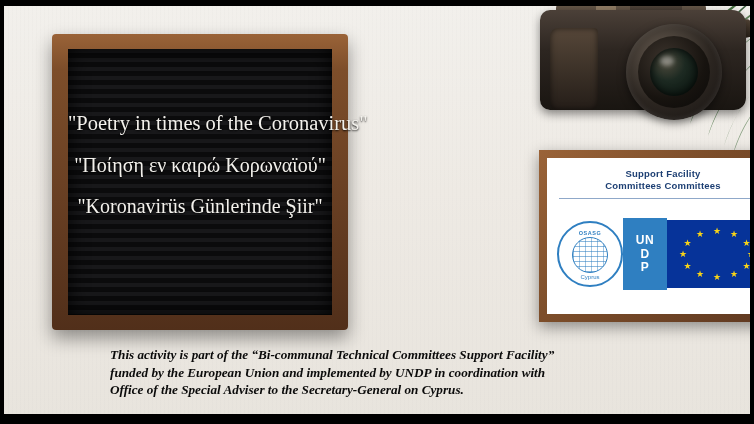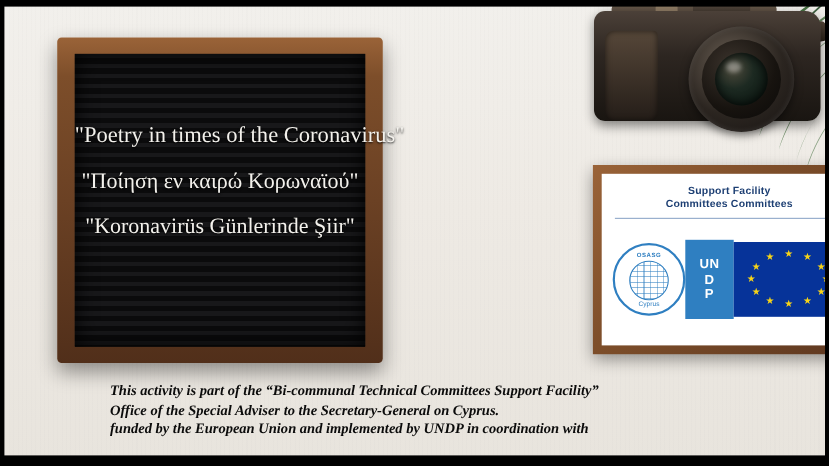--- a/index.html
+++ b/index.html
@@ -302,21 +302,21 @@
     position: absolute;
     color: #f8d417;
     font-size: 9px;
     line-height: 9px;
     transform: translate(-50%,-50%);
   }
 
   
   .caption {
     position: absolute;
-    left: 100px;
+    left: 110px;
     top: 346px;
     width: 580px;
     color: #0b0b0b;
     font-family: "Liberation Serif", serif;
     font-style: italic;
     font-weight: bold;
     font-size: 13.2px;
     line-height: 1.34;
   }
 
@@ -429,22 +429,22 @@
           <span class="eu-star" style="left:20.5%; top:33%;">★</span>
           <span class="eu-star" style="left:33%; top:20.5%;">★</span>
         </div>
 
       </div>
     </div>
   </div>
 
   <div class="caption">
     <div>This activity is part of the “Bi-communal Technical Committees Support Facility”</div>
+    <div>funded by the European Union and implemented by UNDP in coordination with</div>
     <div>Office of the Special Adviser to the Secretary-General on Cyprus.</div>
-    <div>funded by the European Union and implemented by UNDP in coordination with</div>
   </div>
 
   <div class="bar-top"></div>
   <div class="bar-bottom"></div>
   <div class="bar-left"></div>
   <div class="bar-right"></div>
 
 </div>
 
 </body></html>

